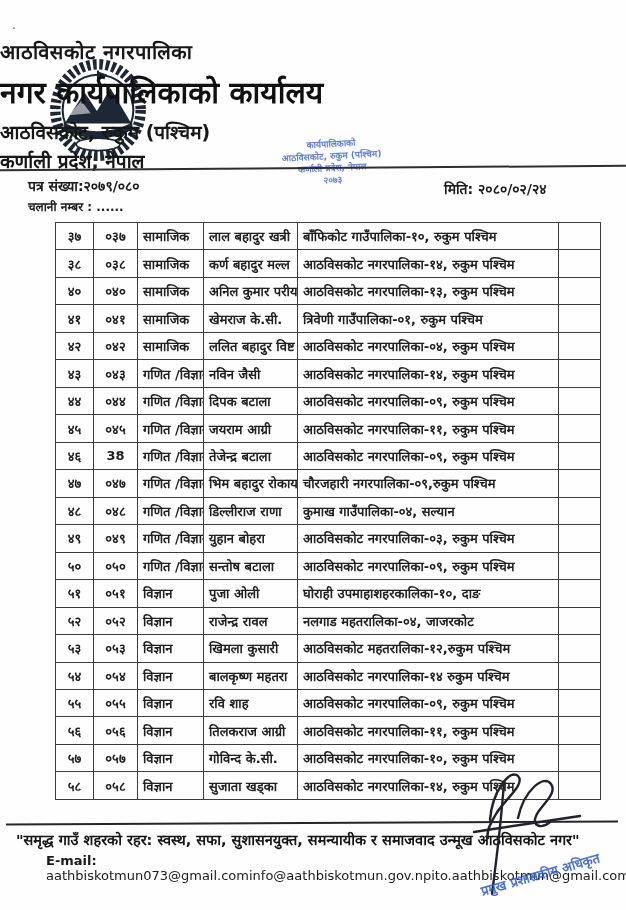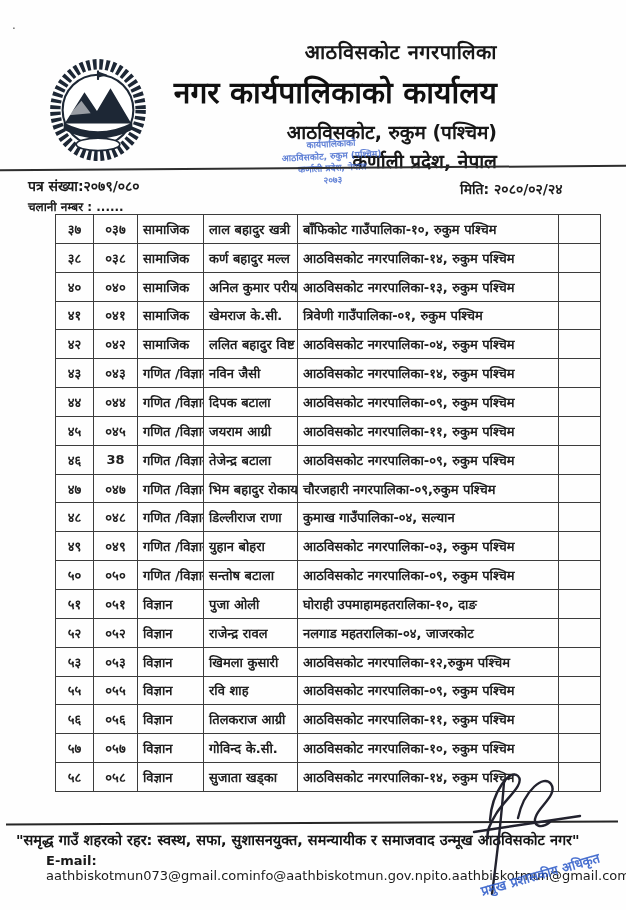--- a/index.html
+++ b/index.html
@@ -8,42 +8,42 @@
     width:626px; height:910px;
     margin:0 auto;
     background:#fefefe;
     overflow:hidden;
     font-family:"DejaVu Sans","Liberation Sans",sans-serif;
     color:#1c1c1c;
   }
   
   .corner-mark { position:absolute; left:12px; top:22px; font-size:12px; color:#555; }
   .emblem { position:absolute; left:46px; top:56px; width:104px; height:106px; }
-  .head-block { position:absolute; left:0; top:38px; width:497px; text-align:right; }
+  .head-block { position:absolute; left:0; top:38px; width:497px; text-align:left; }
   .h-muni   { font-size:20px; font-weight:bold; color:#171717; letter-spacing:.5px; }
   .h-office { font-size:30px; font-weight:bold; color:#101010; margin-top:6px; }
   .h-addr   { font-size:19px; font-weight:bold; color:#171717; margin-top:7px; }
   .h-prov   { font-size:19px; font-weight:bold; color:#171717; margin-top:3px; }
   .head-stamp {
     position:absolute; left:252px; top:138px; width:160px;
     text-align:center; color:#3b63cc; opacity:.8;
     transform:rotate(-3deg);
     font-size:9px; font-weight:bold; line-height:12px;
     pointer-events:none;
   }
   .rule-top {
     position:absolute; left:0; top:167px; width:626px; height:2px;
     background:#2e2e2e; transform:rotate(-0.4deg);
   }
   .meta-left1 { position:absolute; left:28px; top:176px; font-size:14px; font-weight:bold; }
   .meta-left2 { position:absolute; left:28px; top:198px; font-size:12px; font-weight:bold; }
-  .meta-date  { position:absolute; left:460px; top:179px; font-size:14px; font-weight:bold;text-align:center; }
+  .meta-date  { position:absolute; left:444px; top:179px; font-size:14px; font-weight:bold;text-align:center; }
   
   .roster {
-    position:absolute; left:55px; top:214px;
+    position:absolute; left:55px; top:222px;
     width:545px; height:578px;
     border-collapse:collapse; table-layout:fixed;
     font-size:13px; font-weight:600; color:#202020;
   }
   .roster td {
     border:1px solid #3c3c3c;
     padding:1px 5px;
     overflow:hidden; white-space:nowrap;
     height:24px;
   }
@@ -223,37 +223,45 @@
           <td class="t-cat">गणित /विज्ञान</td>
           <td class="t-name">सन्तोष बटाला</td>
           <td class="t-addr">आठविसकोट नगरपालिका-०९, रुकुम पश्चिम</td>
           <td class="t-rem"></td>
         </tr>
         <tr>
           <td class="t-sn">५१</td>
           <td class="t-no">०५१</td>
           <td class="t-cat">विज्ञान</td>
           <td class="t-name">पुजा ओली</td>
-          <td class="t-addr">घोराही उपमाहामहतरालिका-१०, दाङ</td>
+          <td class="t-addr">घोराही उपमाहाशहरकालिका-१०, दाङ</td>
           <td class="t-rem"></td>
         </tr>
         <tr>
           <td class="t-sn">५२</td>
           <td class="t-no">०५२</td>
           <td class="t-cat">विज्ञान</td>
           <td class="t-name">राजेन्द्र रावल</td>
           <td class="t-addr">नलगाड महतरालिका-०४, जाजरकोट</td>
           <td class="t-rem"></td>
         </tr>
         <tr>
           <td class="t-sn">५३</td>
           <td class="t-no">०५३</td>
           <td class="t-cat">विज्ञान</td>
           <td class="t-name">खिमला कुसारी</td>
-          <td class="t-addr">आठविसकोट नगरपालिका-१२,रुकुम पश्चिम</td>
+          <td class="t-addr">आठविसकोट महतरालिका-१२,रुकुम पश्चिम</td>
+          <td class="t-rem"></td>
+        </tr>
+        <tr>
+          <td class="t-sn">५४</td>
+          <td class="t-no">०५४</td>
+          <td class="t-cat">विज्ञान</td>
+          <td class="t-name">बालकृष्ण महतरा</td>
+          <td class="t-addr">आठविसकोट नगरपालिका-१४ रुकुम पश्चिम</td>
           <td class="t-rem"></td>
         </tr>
         <tr>
           <td class="t-sn">५५</td>
           <td class="t-no">०५५</td>
           <td class="t-cat">विज्ञान</td>
           <td class="t-name">रवि शाह</td>
           <td class="t-addr">आठविसकोट नगरपालिका-०९, रुकुम पश्चिम</td>
           <td class="t-rem"></td>
         </tr>

